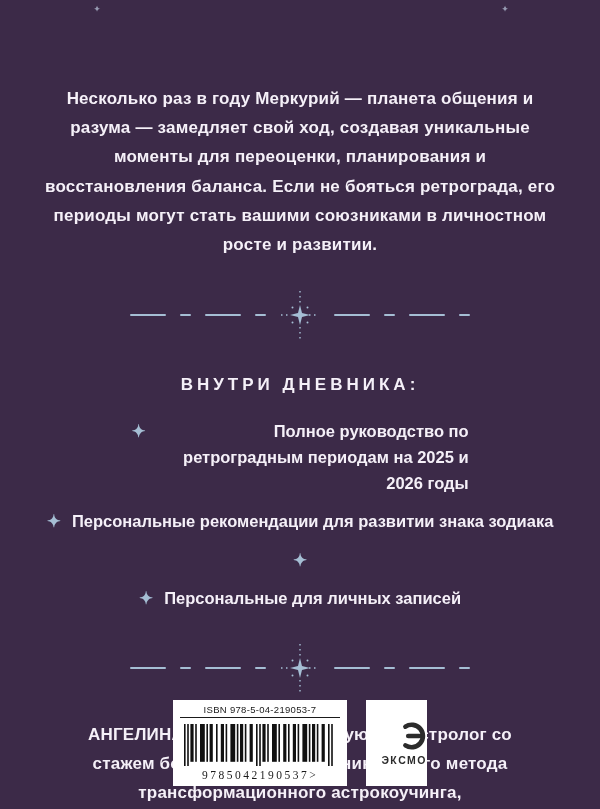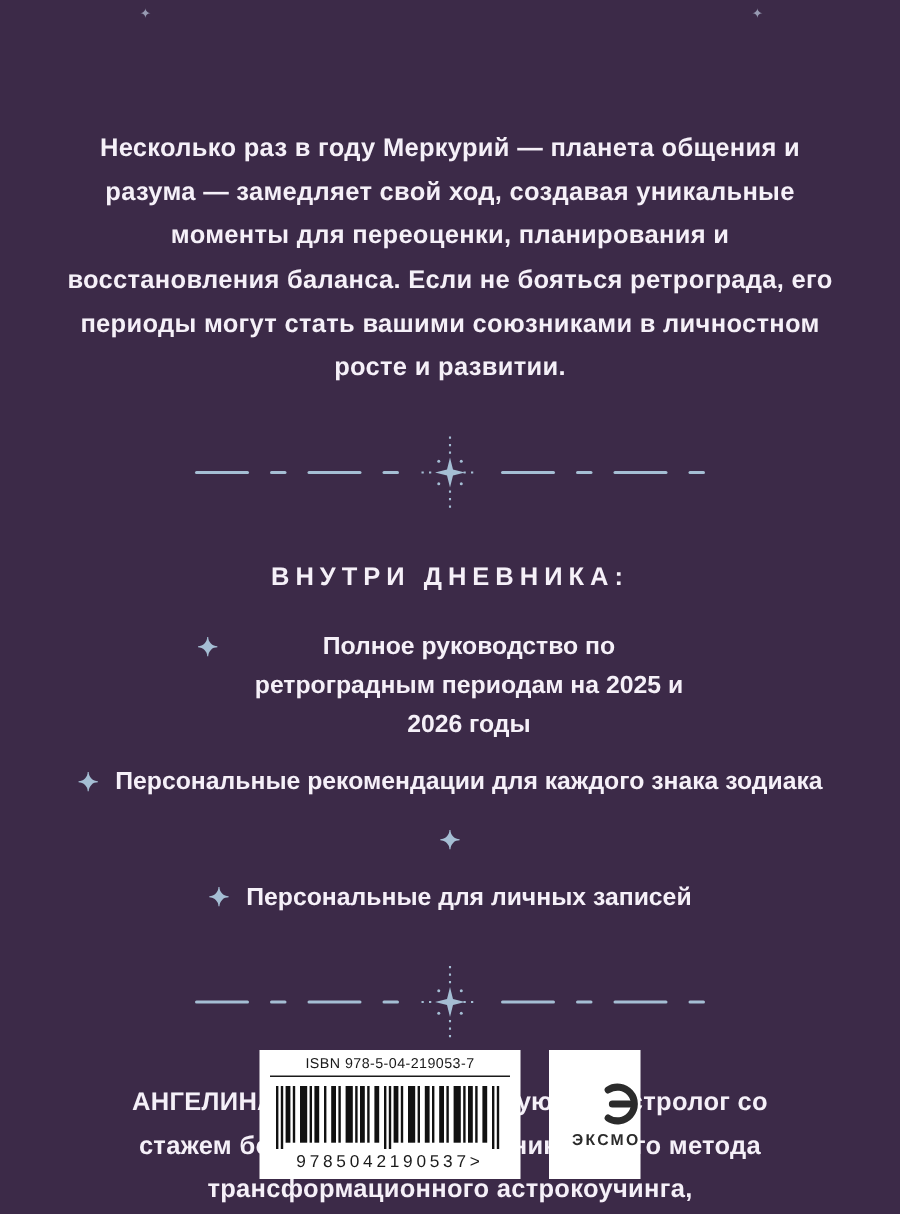--- a/index.html
+++ b/index.html
@@ -56,21 +56,21 @@
   }
   .list-item{
     display:flex;align-items:flex-start;justify-content:center;gap:11px;
     font-size:16.5px;line-height:1.55;font-weight:bold;
   }
   .bullet{
     color:var(--accent);
     font-size:17px;line-height:1.5;
     flex:0 0 auto;
   }
-  .li-text{text-align:center;}
+  .li-text{text-align:right;}
   .li-text.wrap{max-width:312px;}
 
   .author{
     margin:26px auto 0;
     width:478px;
     text-align:center;
     font-size:17px;line-height:1.72;
     font-weight:bold;letter-spacing:.2px;
   }
 
@@ -88,21 +88,21 @@
   }
   .isbn{
     font-size:9.5px;letter-spacing:.3px;color:var(--ink);
     width:100%;text-align:center;
     border-bottom:1px solid var(--ink);
     padding-bottom:2px;
     white-space:nowrap;
   }
   .bars{display:block;margin-top:2px;}
   .barcode-number{
-    font-family:Liberation Sans, sans-serif;
+    font-family:Liberation Serif, serif;
     font-size:11.5px;letter-spacing:2.5px;
     color:var(--ink);white-space:nowrap;
   }
   .logo-panel{
     background:var(--panel);
     width:61px;height:86px;
     display:flex;flex-direction:column;align-items:flex-end;justify-content:center;gap:3px;
     color:#2b2b2b;
   }
   .publisher-name{
@@ -147,21 +147,21 @@
 
   <div class="section-title">ВНУТРИ ДНЕВНИКА:</div>
 
   <div class="list">
     <div class="list-item">
       <span class="bullet">✦</span>
       <span class="li-text wrap">Полное руководство по ретроградным периодам на 2025 и 2026 годы</span>
     </div>
     <div class="list-item">
       <span class="bullet">✦</span>
-      <span class="li-text">Персональные рекомендации для каждого знака зодиака</span>
+      <span class="li-text">Персональные рекомендации для развитии знака зодиака</span>
     </div>
     <div class="list-item">
       <span class="bullet">✦</span>
     </div>
     <div class="list-item">
       <span class="bullet">✦</span>
       <span class="li-text">Персональные для личных записей</span>
     </div>
   </div>
 

